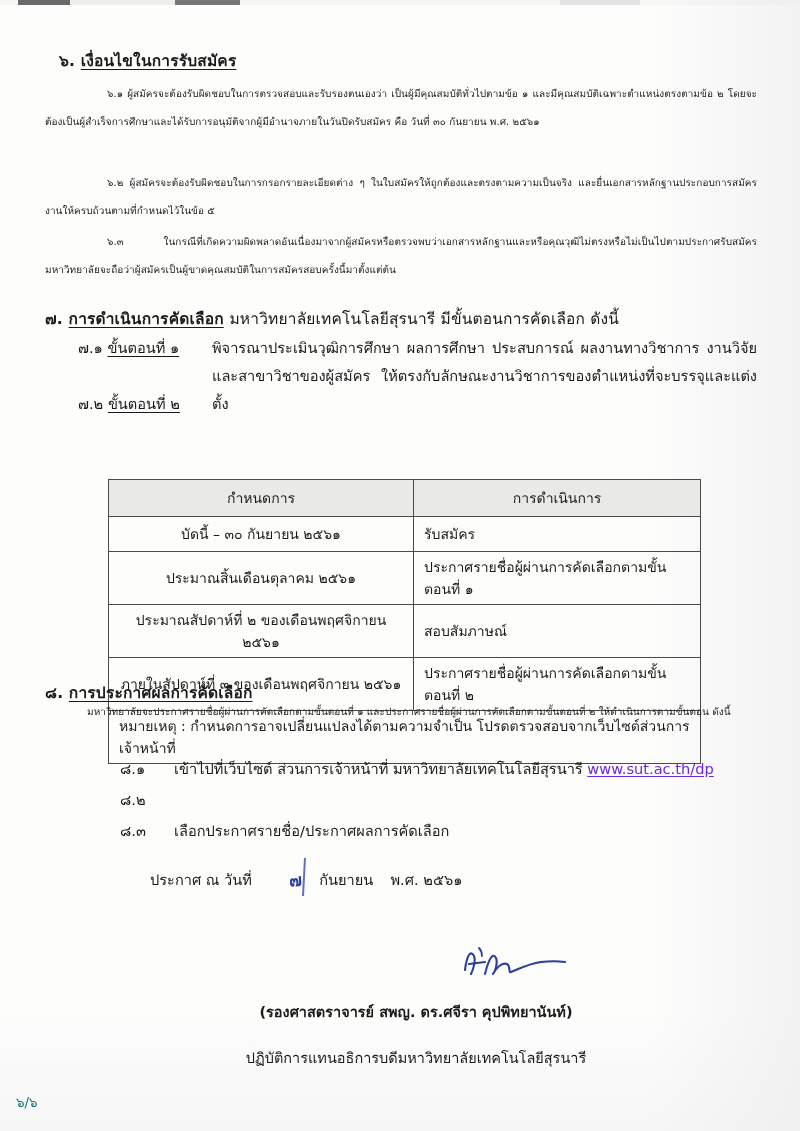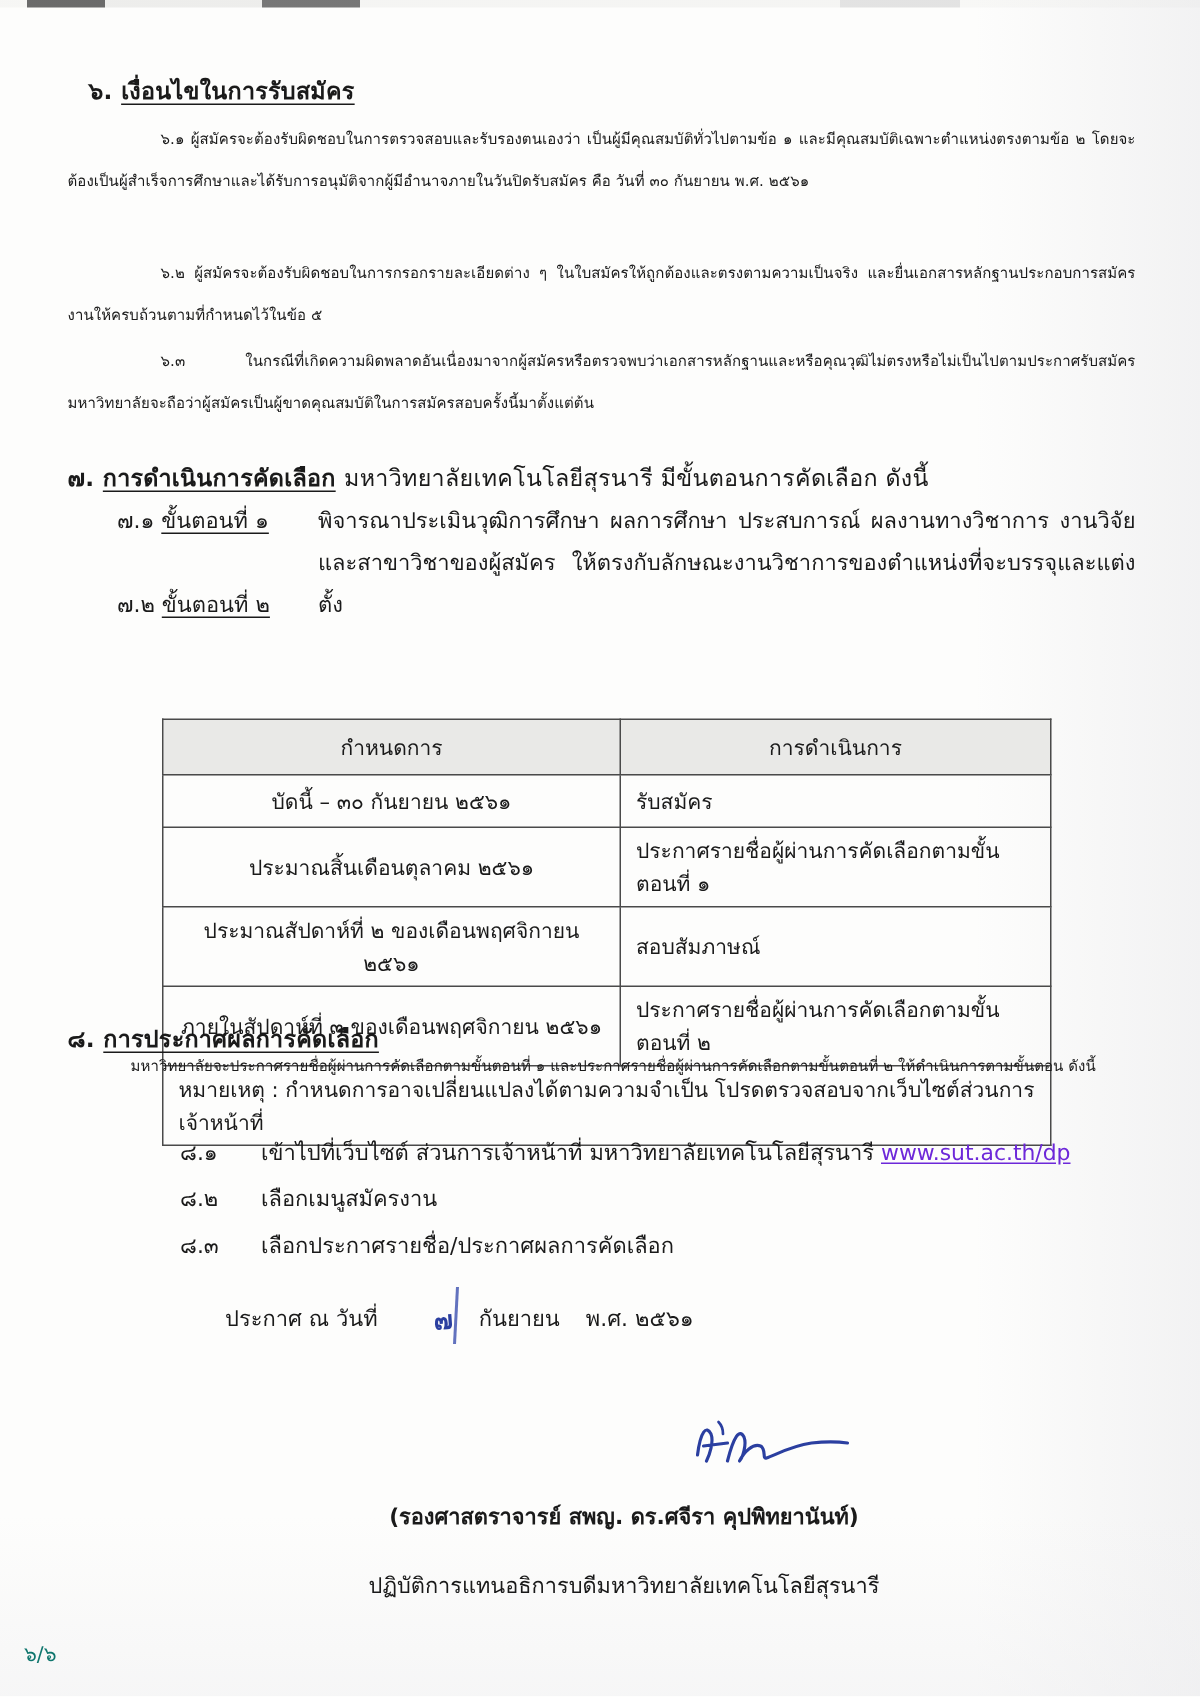--- a/index.html
+++ b/index.html
@@ -256,21 +256,20 @@
 
     <div class="para" style="left:45px; top:698px; width:712px; text-indent:42px; text-align:justify;">มหาวิทยาลัยจะประกาศรายชื่อผู้ผ่านการคัดเลือกตามขั้นตอนที่ ๑ และประกาศรายชื่อผู้ผ่านการคัดเลือกตามขั้นตอนที่ ๒ ให้ดำเนินการตามขั้นตอน ดังนี้</div>
 
     <div class="lbl" style="left:120px; top:755px;">๘.๑</div>
     <div class="body-col" style="left:174px; top:755px; width:560px;">
       <span>เข้าไปที่เว็บไซต์ ส่วนการเจ้าหน้าที่ มหาวิทยาลัยเทคโนโลยีสุรนารี</span>
       <span class="link">www.sut.ac.th/dp</span>
     </div>
 
     <div class="lbl" style="left:120px; top:786px;">๘.๒</div>
-    <div class="body-col" style="left:174px; top:786px; width:560px;">เลือกเมนูสมัครงาน</div>
 
     <div class="lbl" style="left:120px; top:817px;">๘.๓</div>
     <div class="body-col" style="left:174px; top:817px; width:560px;">เลือกประกาศรายชื่อ/ประกาศผลการคัดเลือก</div>
 
     <div class="lbl" style="left:150px; top:866px;">
       <span>ประกาศ ณ วันที่</span>
       <span style="display:inline-block; width:58px;"></span>
       <span>กันยายน</span>
       <span style="display:inline-block; width:8px;"></span>
       <span>พ.ศ.</span>

